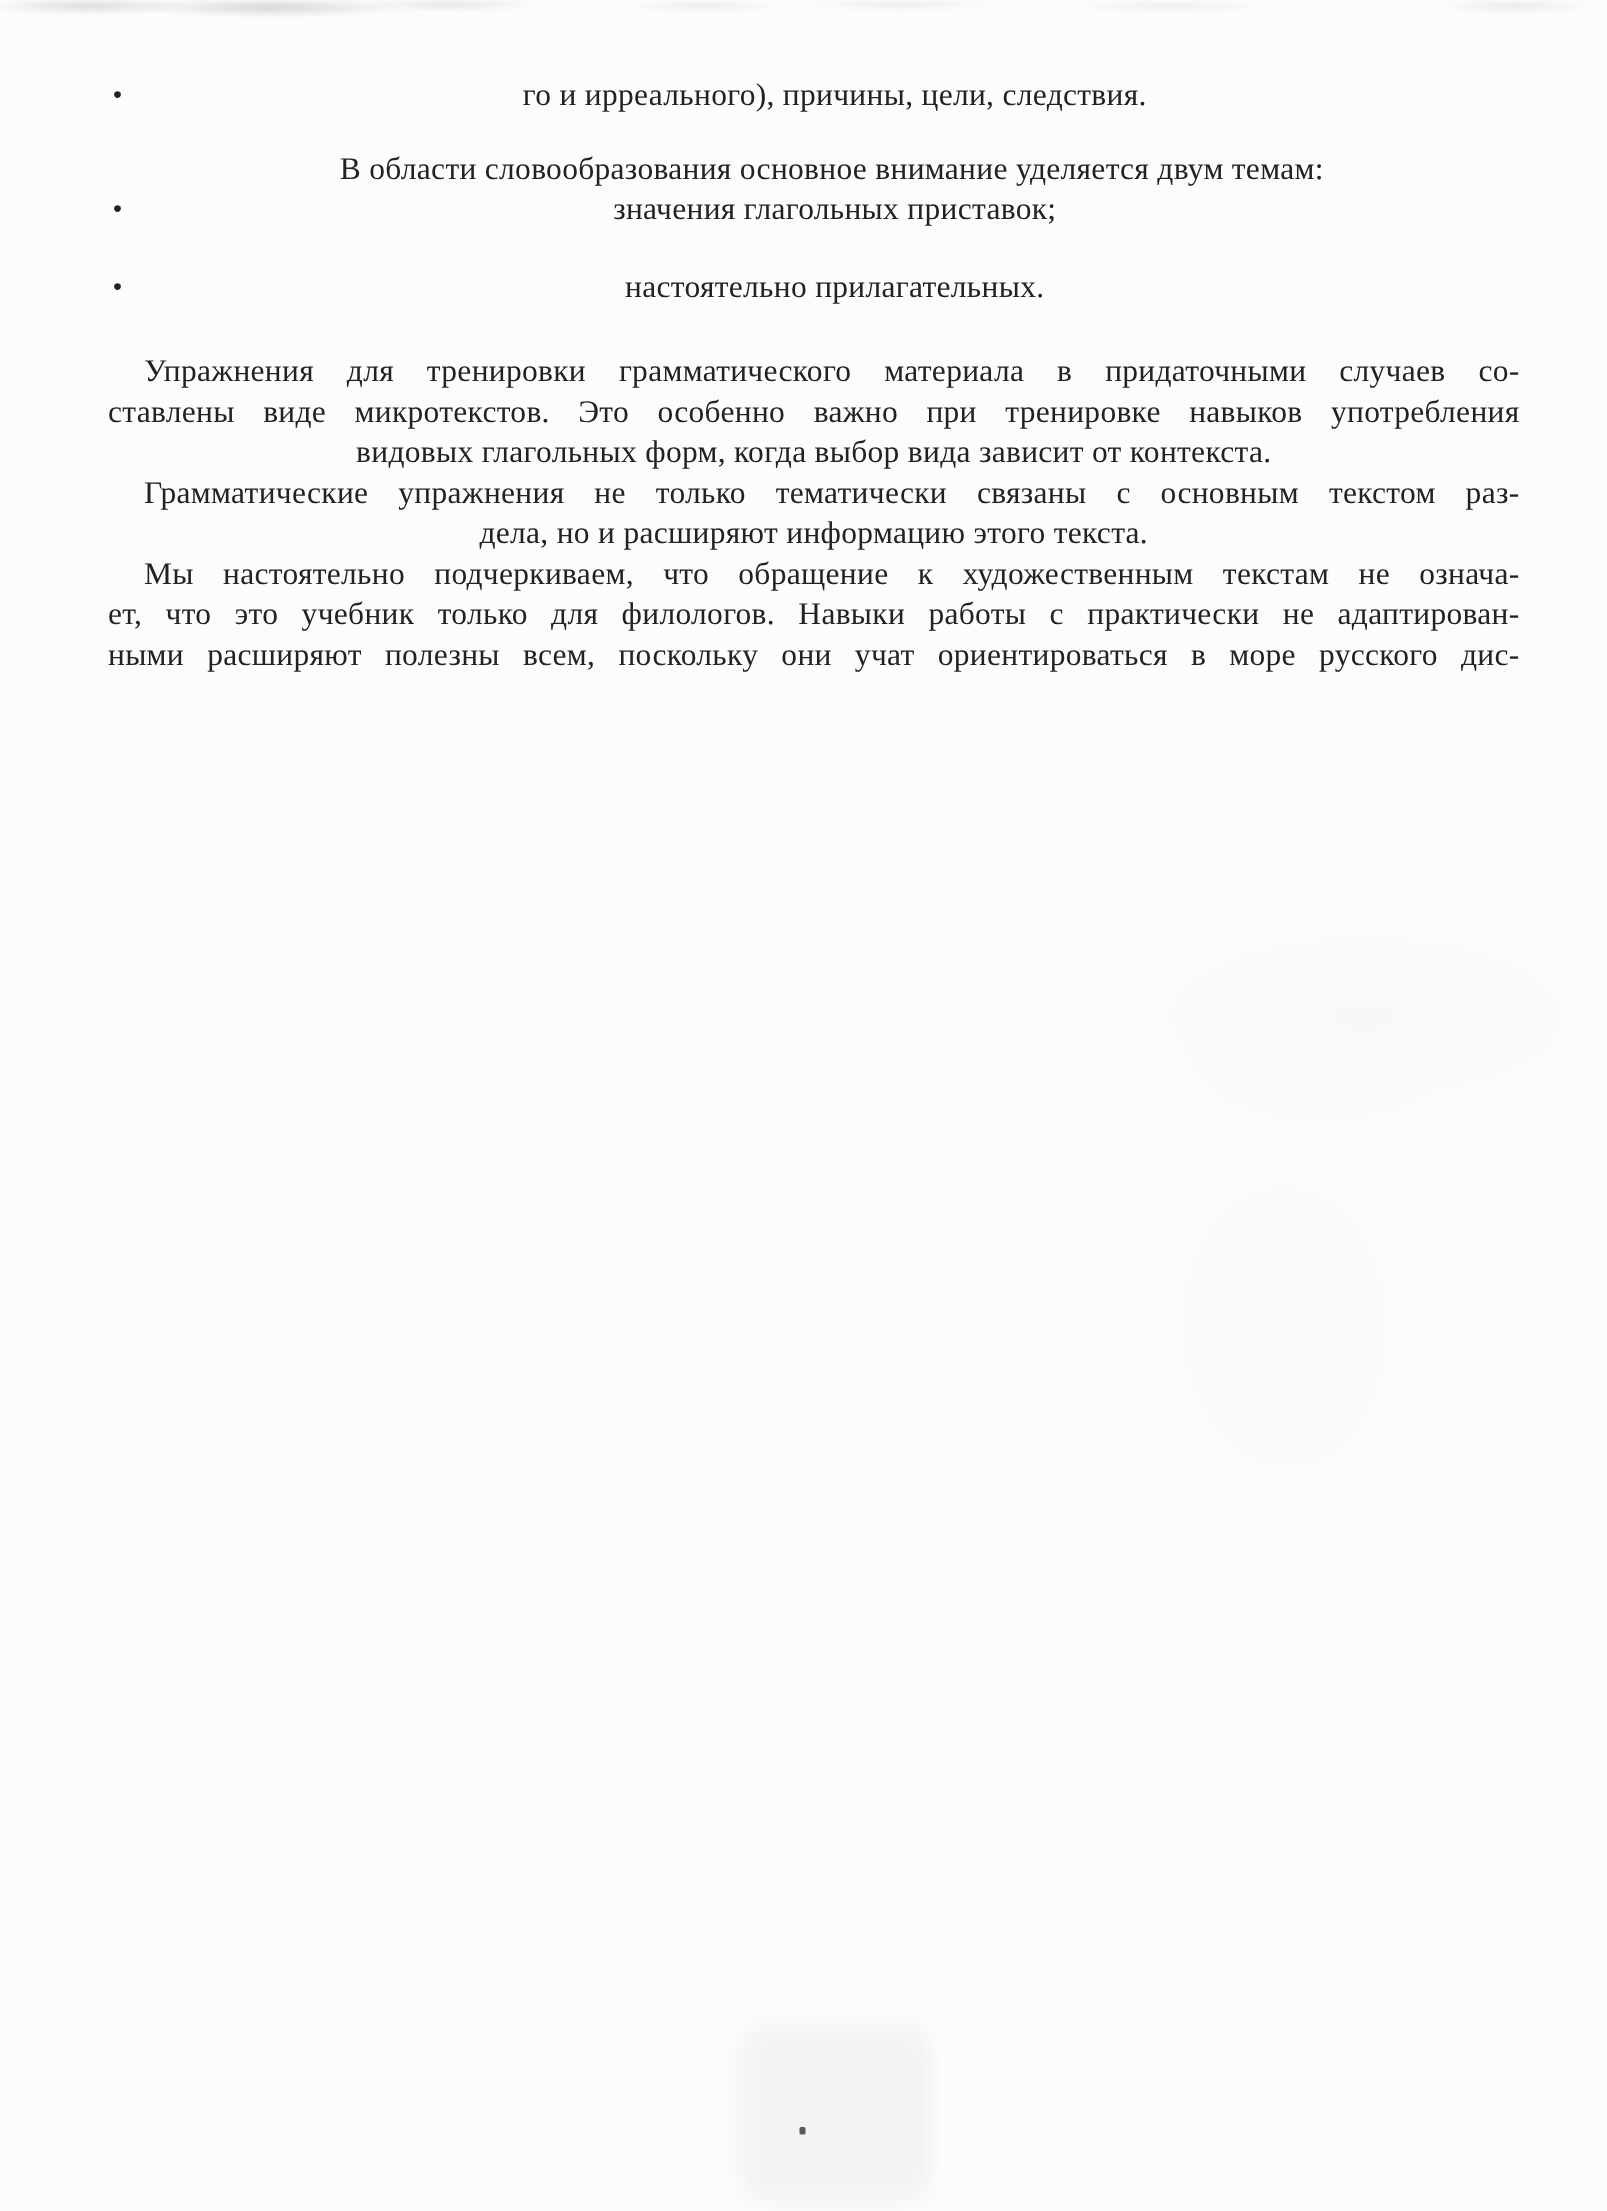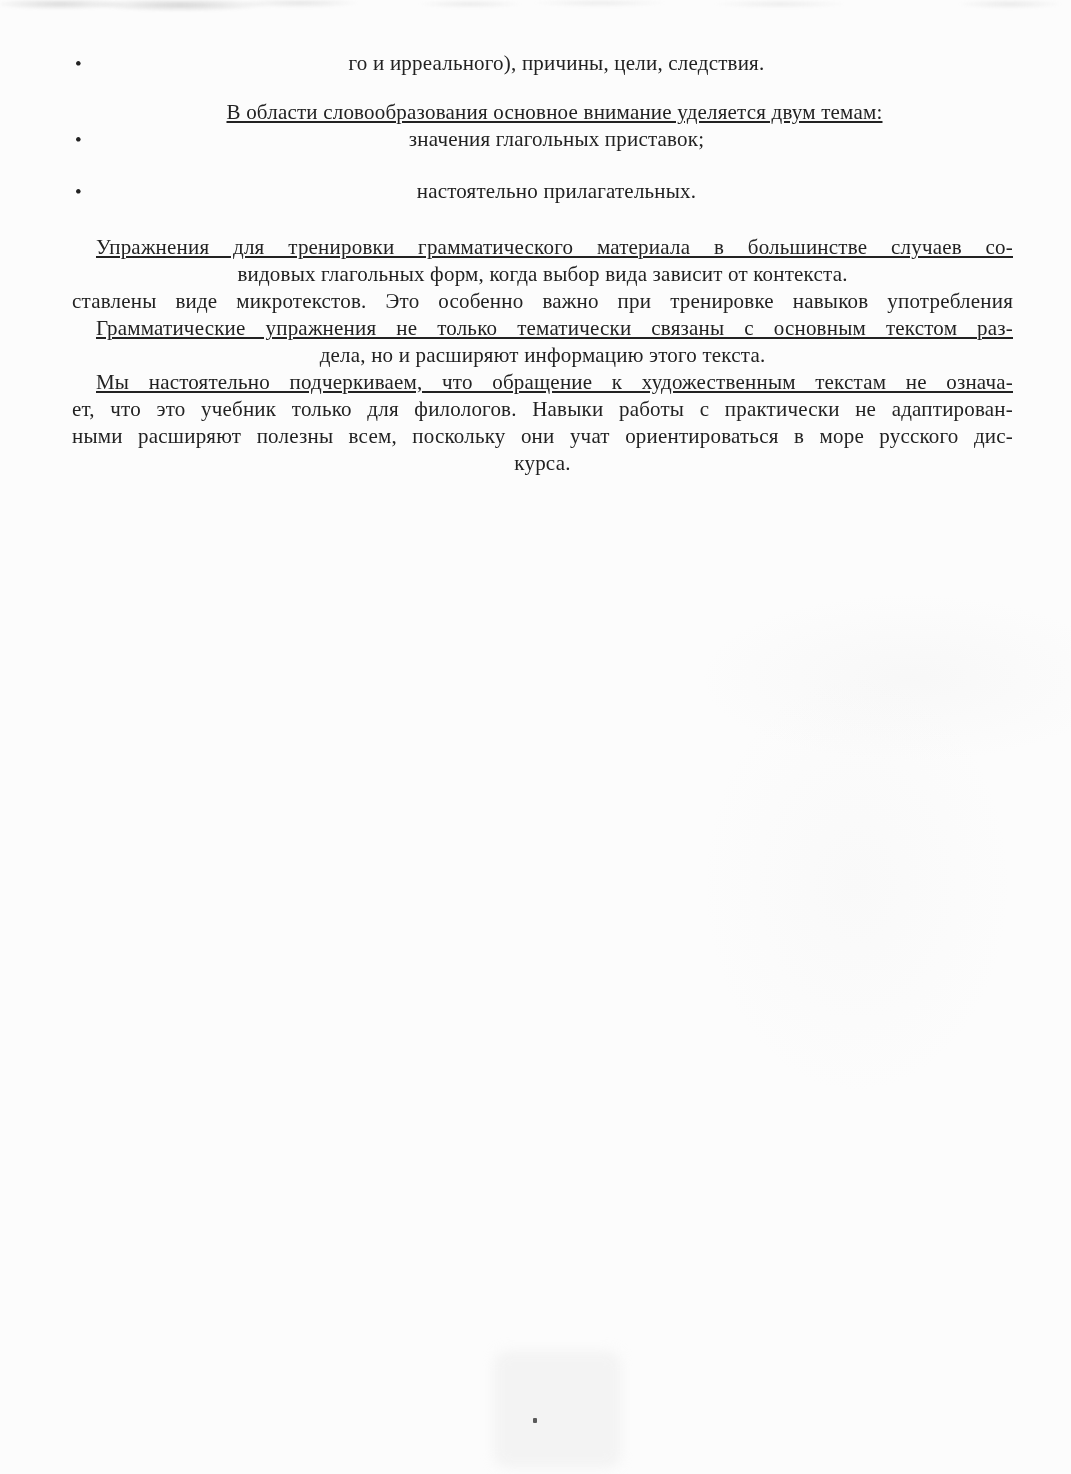--- a/index.html
+++ b/index.html
@@ -62,21 +62,21 @@
     width: 941px;
     font-size: 21px;
     line-height: 27px;
     letter-spacing: 0.2px;
   }
   .ln { text-align: center; }
   .just {
     text-align: justify;
     text-align-last: justify;
   }
-  .ind { text-indent: 24px; text-decoration: underline; }
+  .ind { text-indent: 24px; }
   .bullet-item {
     position: relative;
     padding-left: 28px;
   }
   .bullet-item .marker {
     position: absolute;
     left: 3px;
     top: 0;
     font-size: 19px;
   }
@@ -109,34 +109,33 @@
       <span class="marker">•</span>
       <div class="bullet-text ln">значения глагольных приставок;</div>
     </div>
 
     <div class="bullet-item mb-b3">
       <span class="marker">•</span>
       <div class="bullet-text ln">настоятельно прилагательных.</div>
     </div>
 
     <div class="para">
-      <div class="ln just ind">Упражнения для тренировки грамматического материала в большинстве случаев со-</div>
+      <div class="ln just ind">Упражнения для тренировки грамматического материала в придаточными случаев со-</div>
+      <div class="ln just">ставлены виде микротекстов. Это особенно важно при тренировке навыков употребления</div>
       <div class="ln">видовых глагольных форм, когда выбор вида зависит от контекста.</div>
-      <div class="ln just">ставлены виде микротекстов. Это особенно важно при тренировке навыков употребления</div>
     </div>
 
     <div class="para">
       <div class="ln just ind">Грамматические упражнения не только тематически связаны с основным текстом раз-</div>
       <div class="ln">дела, но и расширяют информацию этого текста.</div>
     </div>
 
     <div class="para">
       <div class="ln just ind">Мы настоятельно подчеркиваем, что обращение к художественным текстам не означа-</div>
       <div class="ln just">ет, что это учебник только для филологов. Навыки работы с практически не адаптирован-</div>
       <div class="ln just">ными расширяют полезны всем, поскольку они учат ориентироваться в море русского дис-</div>
-      <div class="ln">курса.</div>
     </div>
 
     <div class="para">
     </div>
 
   </div>
 </div>
 
 </body></html>

